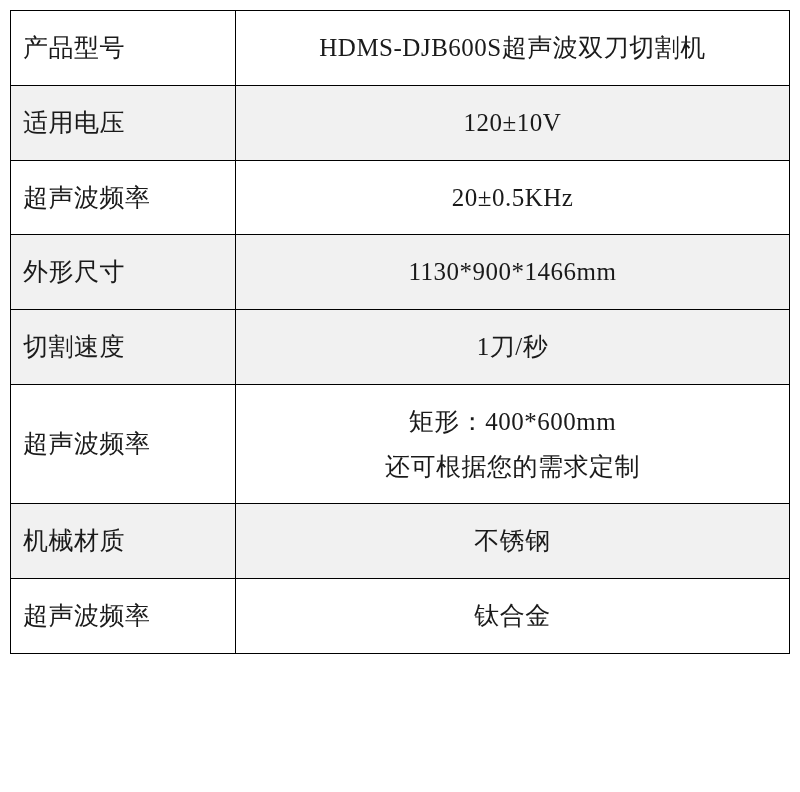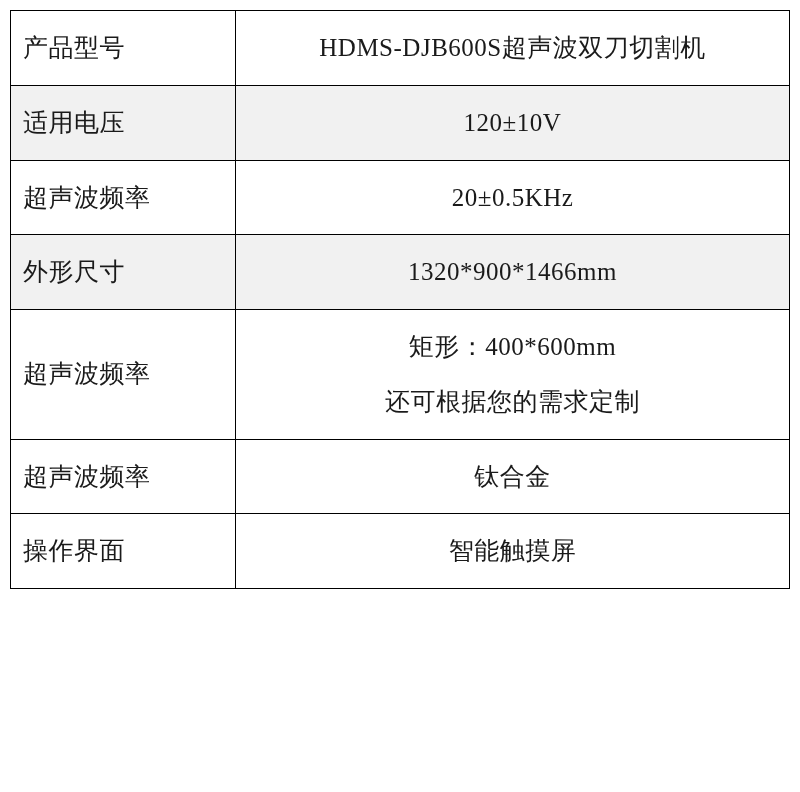--- a/index.html
+++ b/index.html
@@ -48,21 +48,21 @@
     background: #f1f1f1;
     font-family: Liberation Serif, serif;
   }
   tr.plain td {
     background: #ffffff;
   }
   .value-line {
     display: block;
   }
   .value-line + .value-line {
-    margin-top: 21px;
+    margin-top: 11px;
   }
 </style>
 </head>
 <body>
 
 <div class="page">
   <table class="spec">
     <tbody>
         <tr class="plain">
           <td class="label">产品型号</td>
@@ -78,37 +78,43 @@
         </tr>
         <tr class="plain">
           <td class="label">超声波频率</td>
           <td class="value">
             <span class="value-line">20±0.5KHz</span>
           </td>
         </tr>
         <tr class="shade">
           <td class="label">外形尺寸</td>
           <td class="value">
-            <span class="value-line">1320*900*1466mm</span>
+            <span class="value-line">1130*900*1466mm</span>
+          </td>
+        </tr>
+        <tr class="shade">
+          <td class="label">切割速度</td>
+          <td class="value">
+            <span class="value-line">1刀/秒</span>
           </td>
         </tr>
         <tr class="plain">
           <td class="label">超声波频率</td>
           <td class="value">
             <span class="value-line">矩形：400*600mm</span>
             <span class="value-line">还可根据您的需求定制</span>
           </td>
         </tr>
+        <tr class="shade">
+          <td class="label">机械材质</td>
+          <td class="value">
+            <span class="value-line">不锈钢</span>
+          </td>
+        </tr>
         <tr class="plain">
           <td class="label">超声波频率</td>
           <td class="value">
             <span class="value-line">钛合金</span>
-          </td>
-        </tr>
-        <tr class="plain">
-          <td class="label">操作界面</td>
-          <td class="value">
-            <span class="value-line">智能触摸屏</span>
           </td>
         </tr>
       </tbody>
   </table>
 </div>
 
 </body></html>

